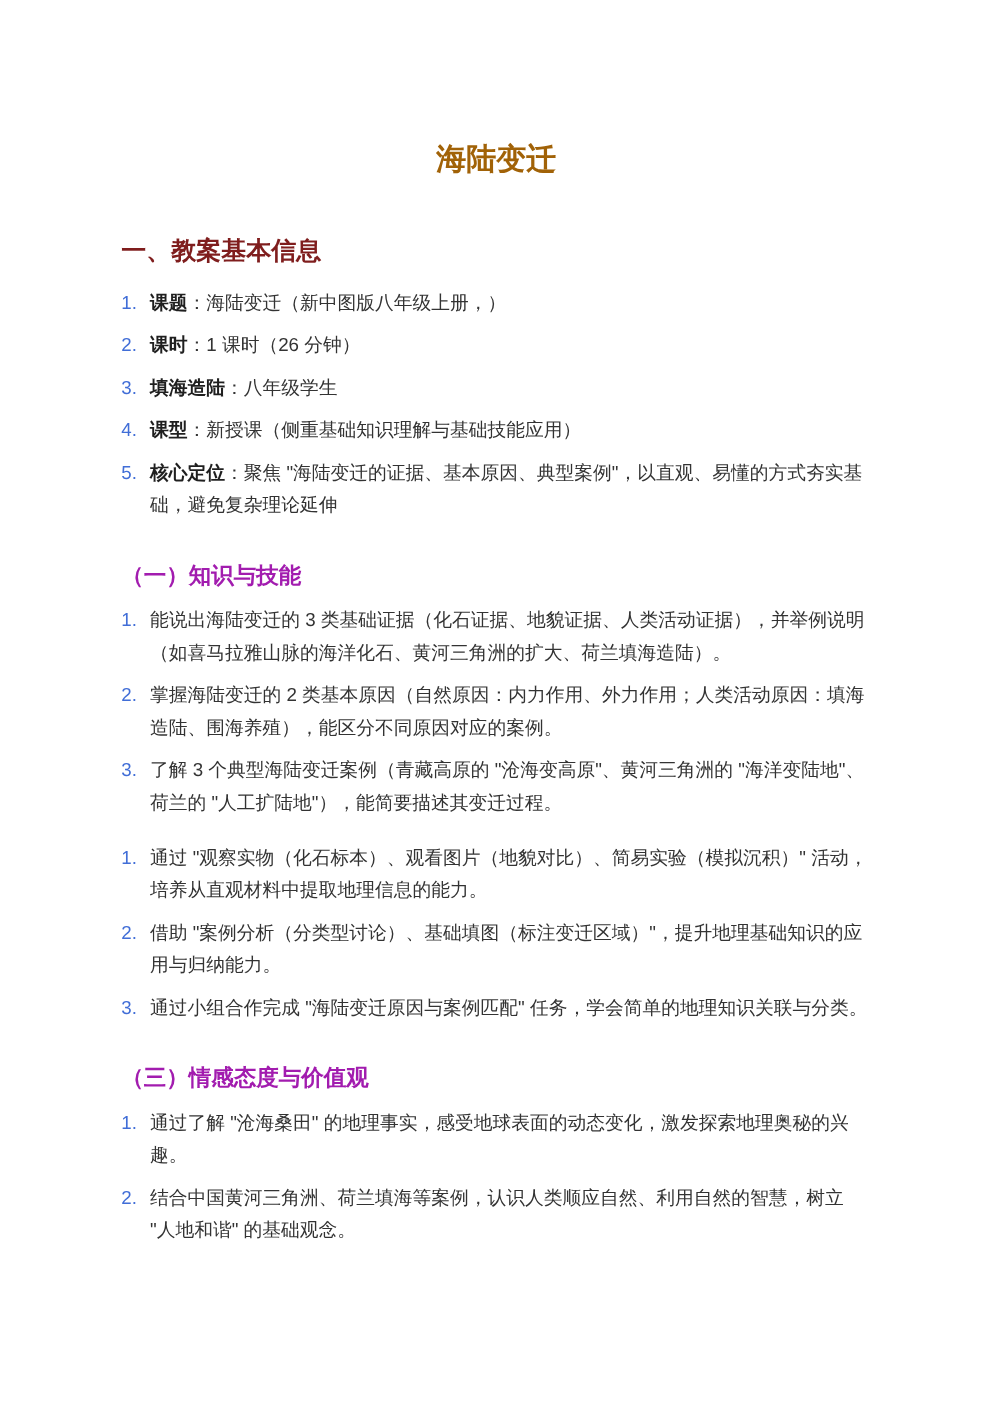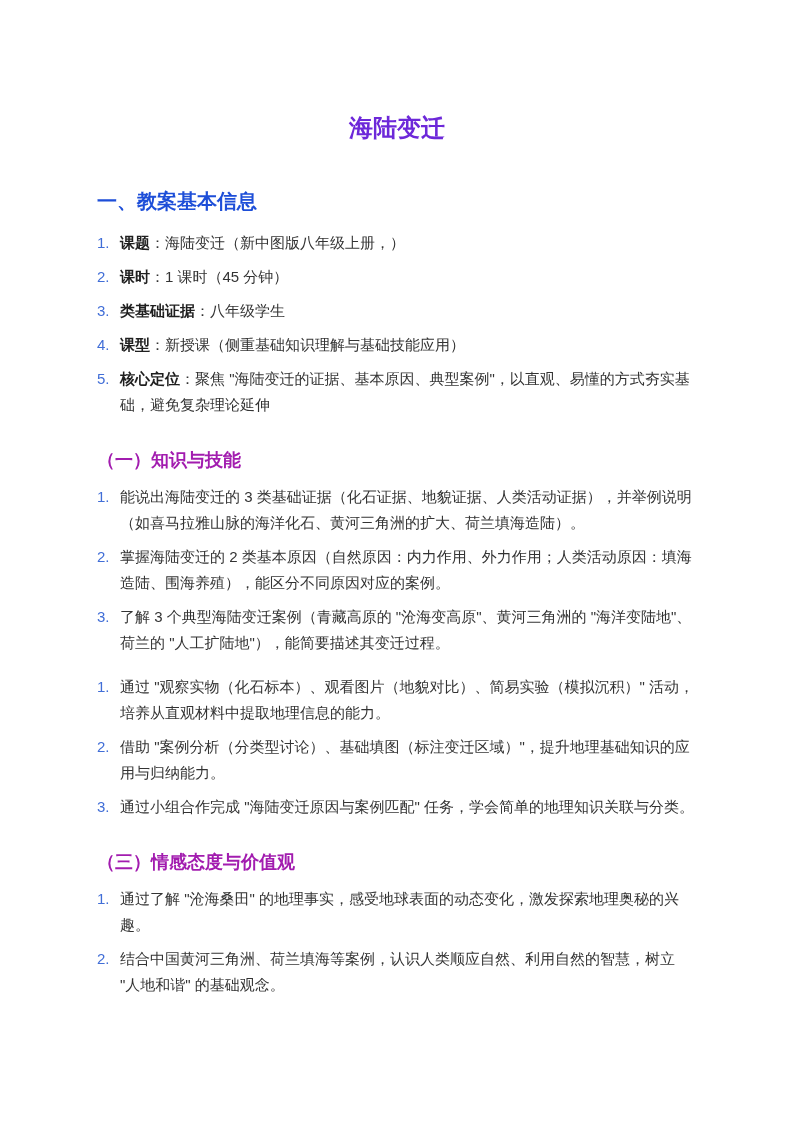--- a/index.html
+++ b/index.html
@@ -16,29 +16,29 @@
     width: 794px;
     height: 1123px;
     padding: 112px 97px 40px 97px;
     overflow: hidden;
   }
   .doc-title {
     margin: 0 0 45px 0;
     font-size: 24px;
     line-height: 31px;
     font-weight: 700;
-    color: #6d28d9;
+    color: #a16207;
     text-align: center;
   }
   .section-heading {
     margin: 20px 0 16px 0;
     font-size: 20px;
     line-height: 26px;
     font-weight: 700;
-    color: #1d4ed8;
+    color: #7f1d1d;
   }
   .subsection-heading {
     margin: 30px 0 12px 0;
     font-size: 18px;
     line-height: 24px;
     font-weight: 700;
     color: #a21caf;
   }
   .num-list {
     list-style: none;
@@ -71,25 +71,25 @@
 
   <h2 class="section-heading">一、教案基本信息</h2>
 
   <ol class="num-list">
     <li>
       <span class="num">1.</span>
       <span class="li-body"><span class="li-label">课题</span><span>：海陆变迁（新中图版八年级上册，）</span></span>
     </li>
     <li>
       <span class="num">2.</span>
-      <span class="li-body"><span class="li-label">课时</span><span>：1 课时（45 分钟）</span></span>
+      <span class="li-body"><span class="li-label">课时</span><span>：1 课时（26 分钟）</span></span>
     </li>
     <li>
       <span class="num">3.</span>
-      <span class="li-body"><span class="li-label">类基础证据</span><span>：八年级学生</span></span>
+      <span class="li-body"><span class="li-label">填海造陆</span><span>：八年级学生</span></span>
     </li>
     <li>
       <span class="num">4.</span>
       <span class="li-body"><span class="li-label">课型</span><span>：新授课（侧重基础知识理解与基础技能应用）</span></span>
     </li>
     <li>
       <span class="num">5.</span>
       <span class="li-body"><span class="li-label">核心定位</span><span>：聚焦 "海陆变迁的证据、基本原因、典型案例"，以直观、易懂的方式夯实基础，避免复杂理论延伸</span></span>
     </li>
   </ol>

